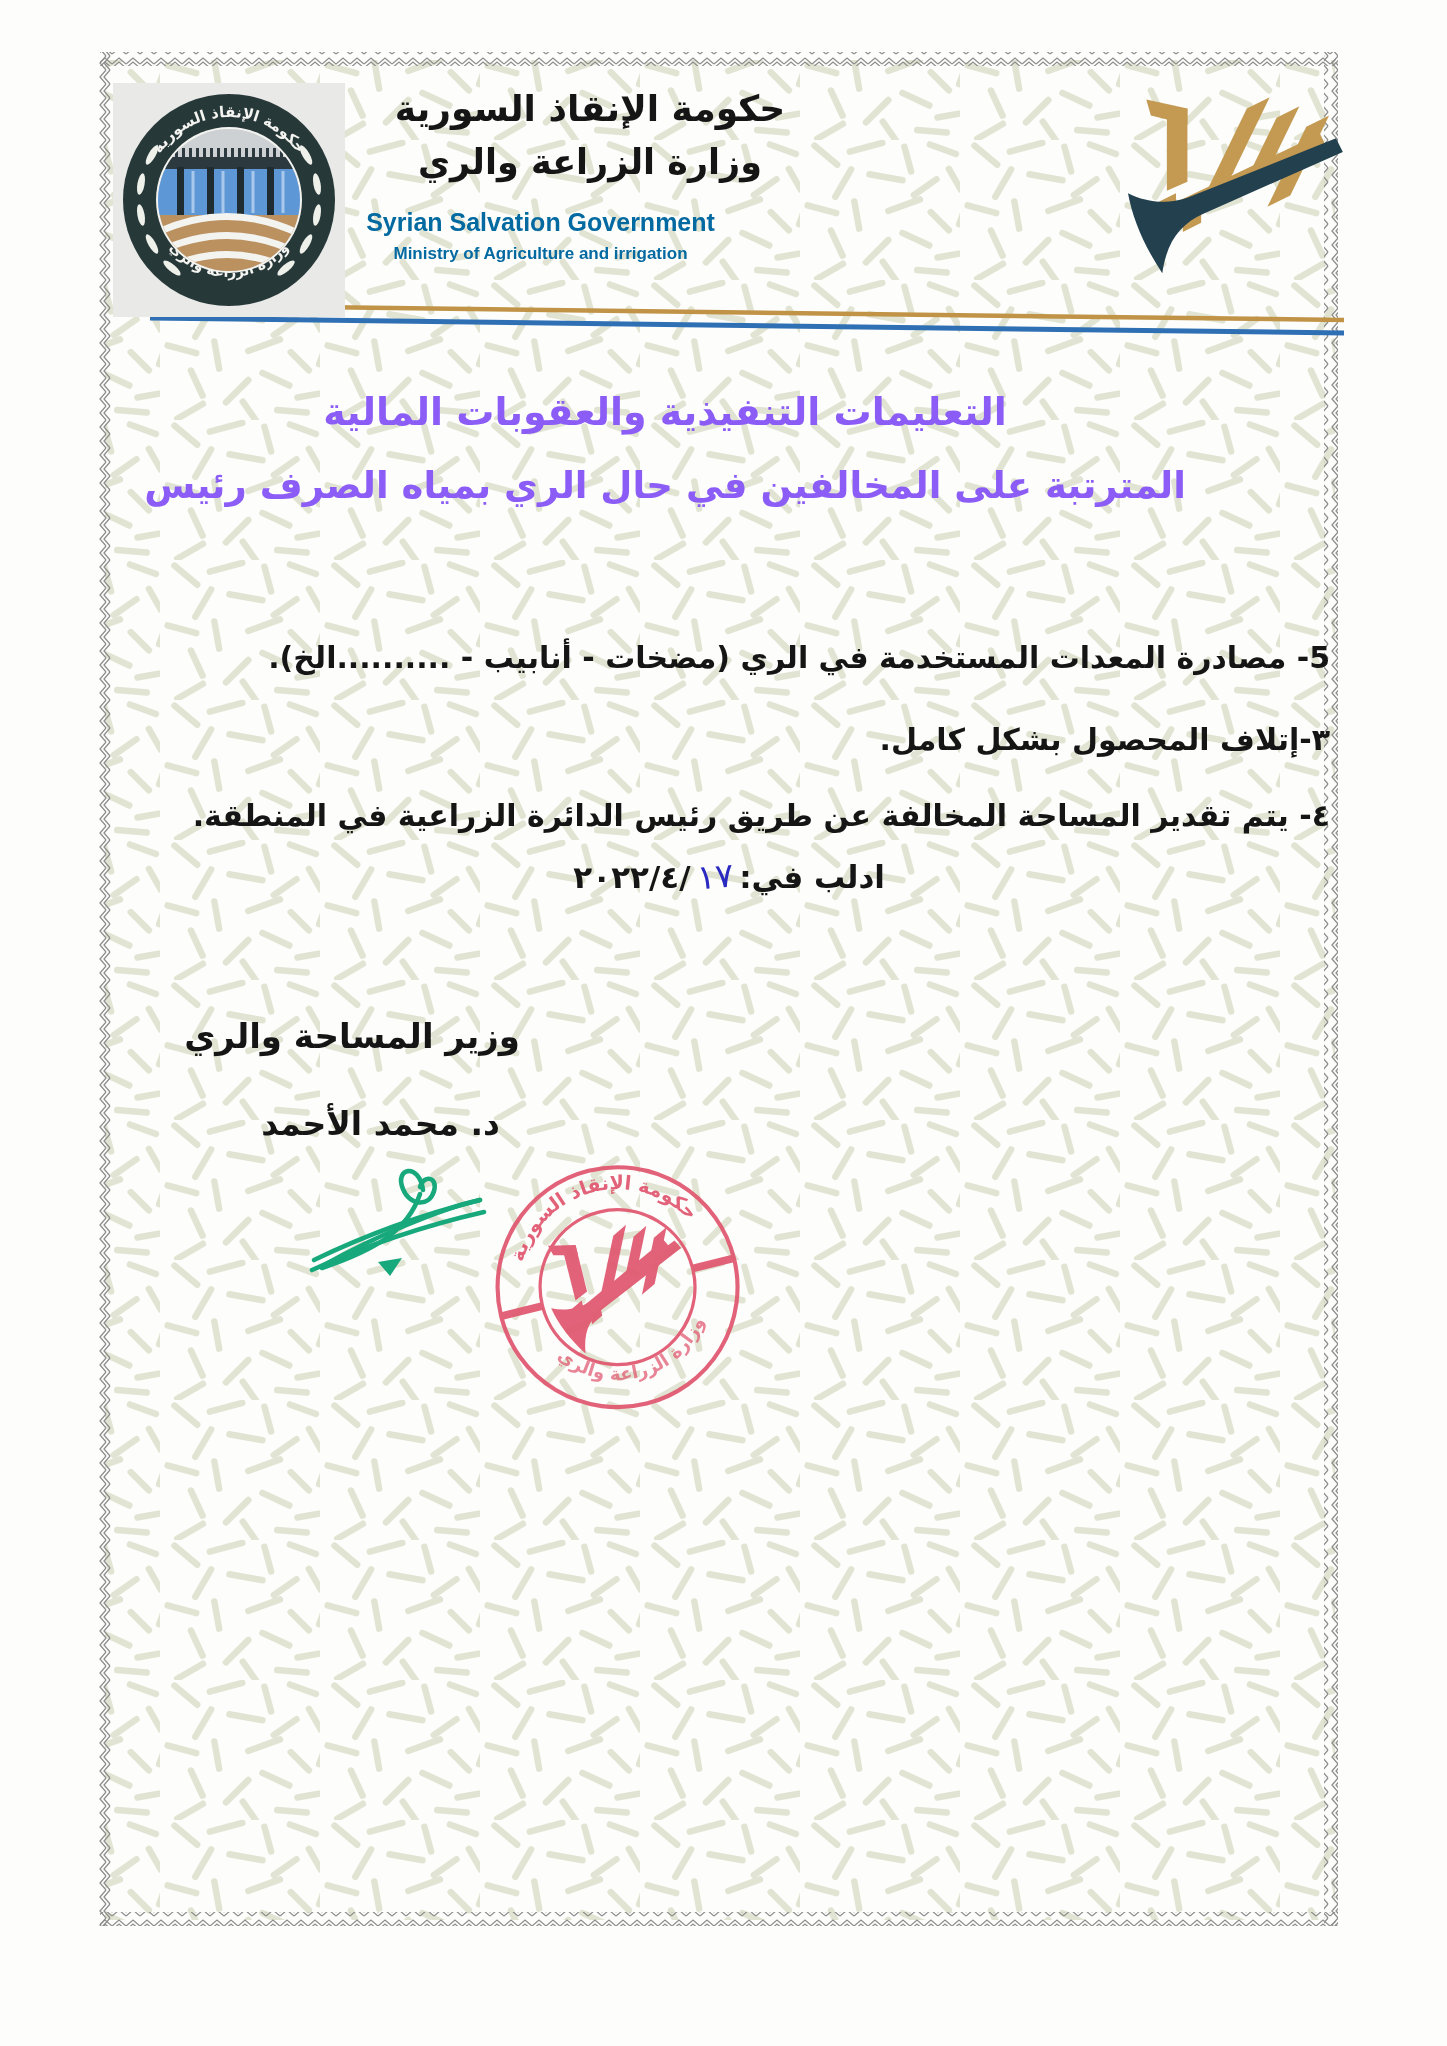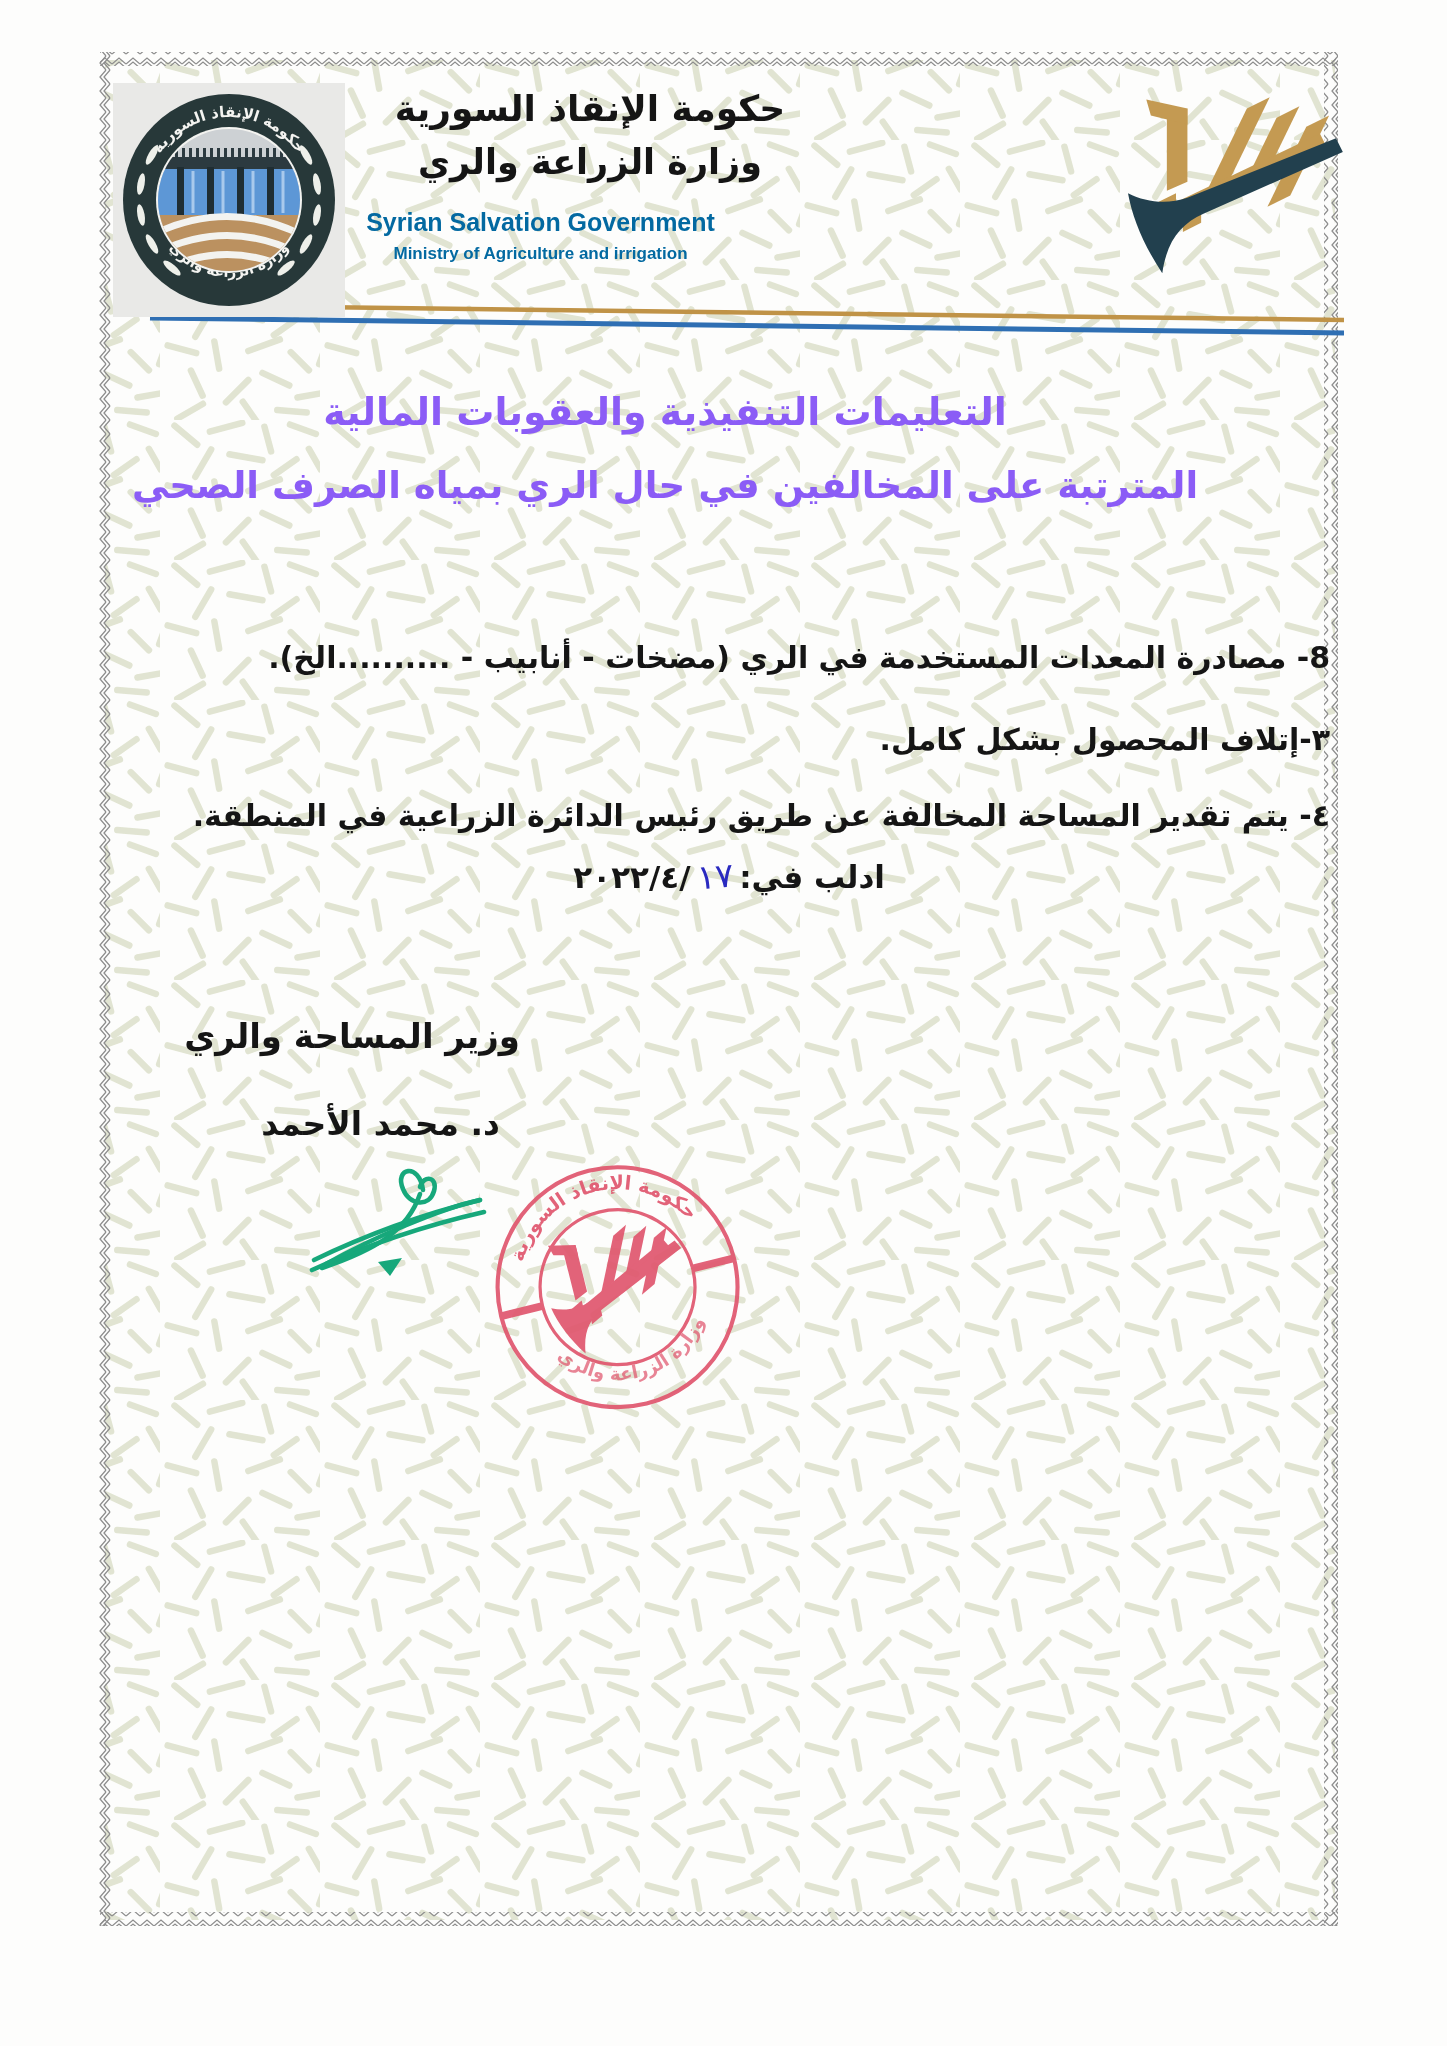--- a/index.html
+++ b/index.html
@@ -166,24 +166,24 @@
 
   <div class="brand">
     <svg viewBox="0 0 210 170">
       <use href="#kufic-glyph" color="#c49a52"></use>
       <use href="#kufic-swoosh" color="#22404e"></use>
     </svg>
   </div>
 
   <div class="title-block">
     <div class="l1">التعليمات التنفيذية والعقوبات المالية</div>
-    <div class="l2">المترتبة على المخالفين في حال الري بمياه الصرف الصحي</div>
-  </div>
-
-  <div class="item" id="item2">8- مصادرة المعدات المستخدمة في الري (مضخات - أنابيب - ..........الخ).</div>
+    <div class="l2">المترتبة على المخالفين في حال الري بمياه الصرف رئيس</div>
+  </div>
+
+  <div class="item" id="item2">5- مصادرة المعدات المستخدمة في الري (مضخات - أنابيب - ..........الخ).</div>
   <div class="item" id="item3">٣-إتلاف المحصول بشكل كامل.</div>
   <div class="item" id="item4">٤- يتم تقدير المساحة المخالفة عن طريق رئيس الدائرة الزراعية في المنطقة.</div>
 
   <div class="dateline">
     <span>ادلب في:</span>
     <span class="day">١٧</span>
     <span dir="ltr">٢٠٢٢/٤/</span>
   </div>
 
   <div class="minister-title">وزير المساحة والري</div>

